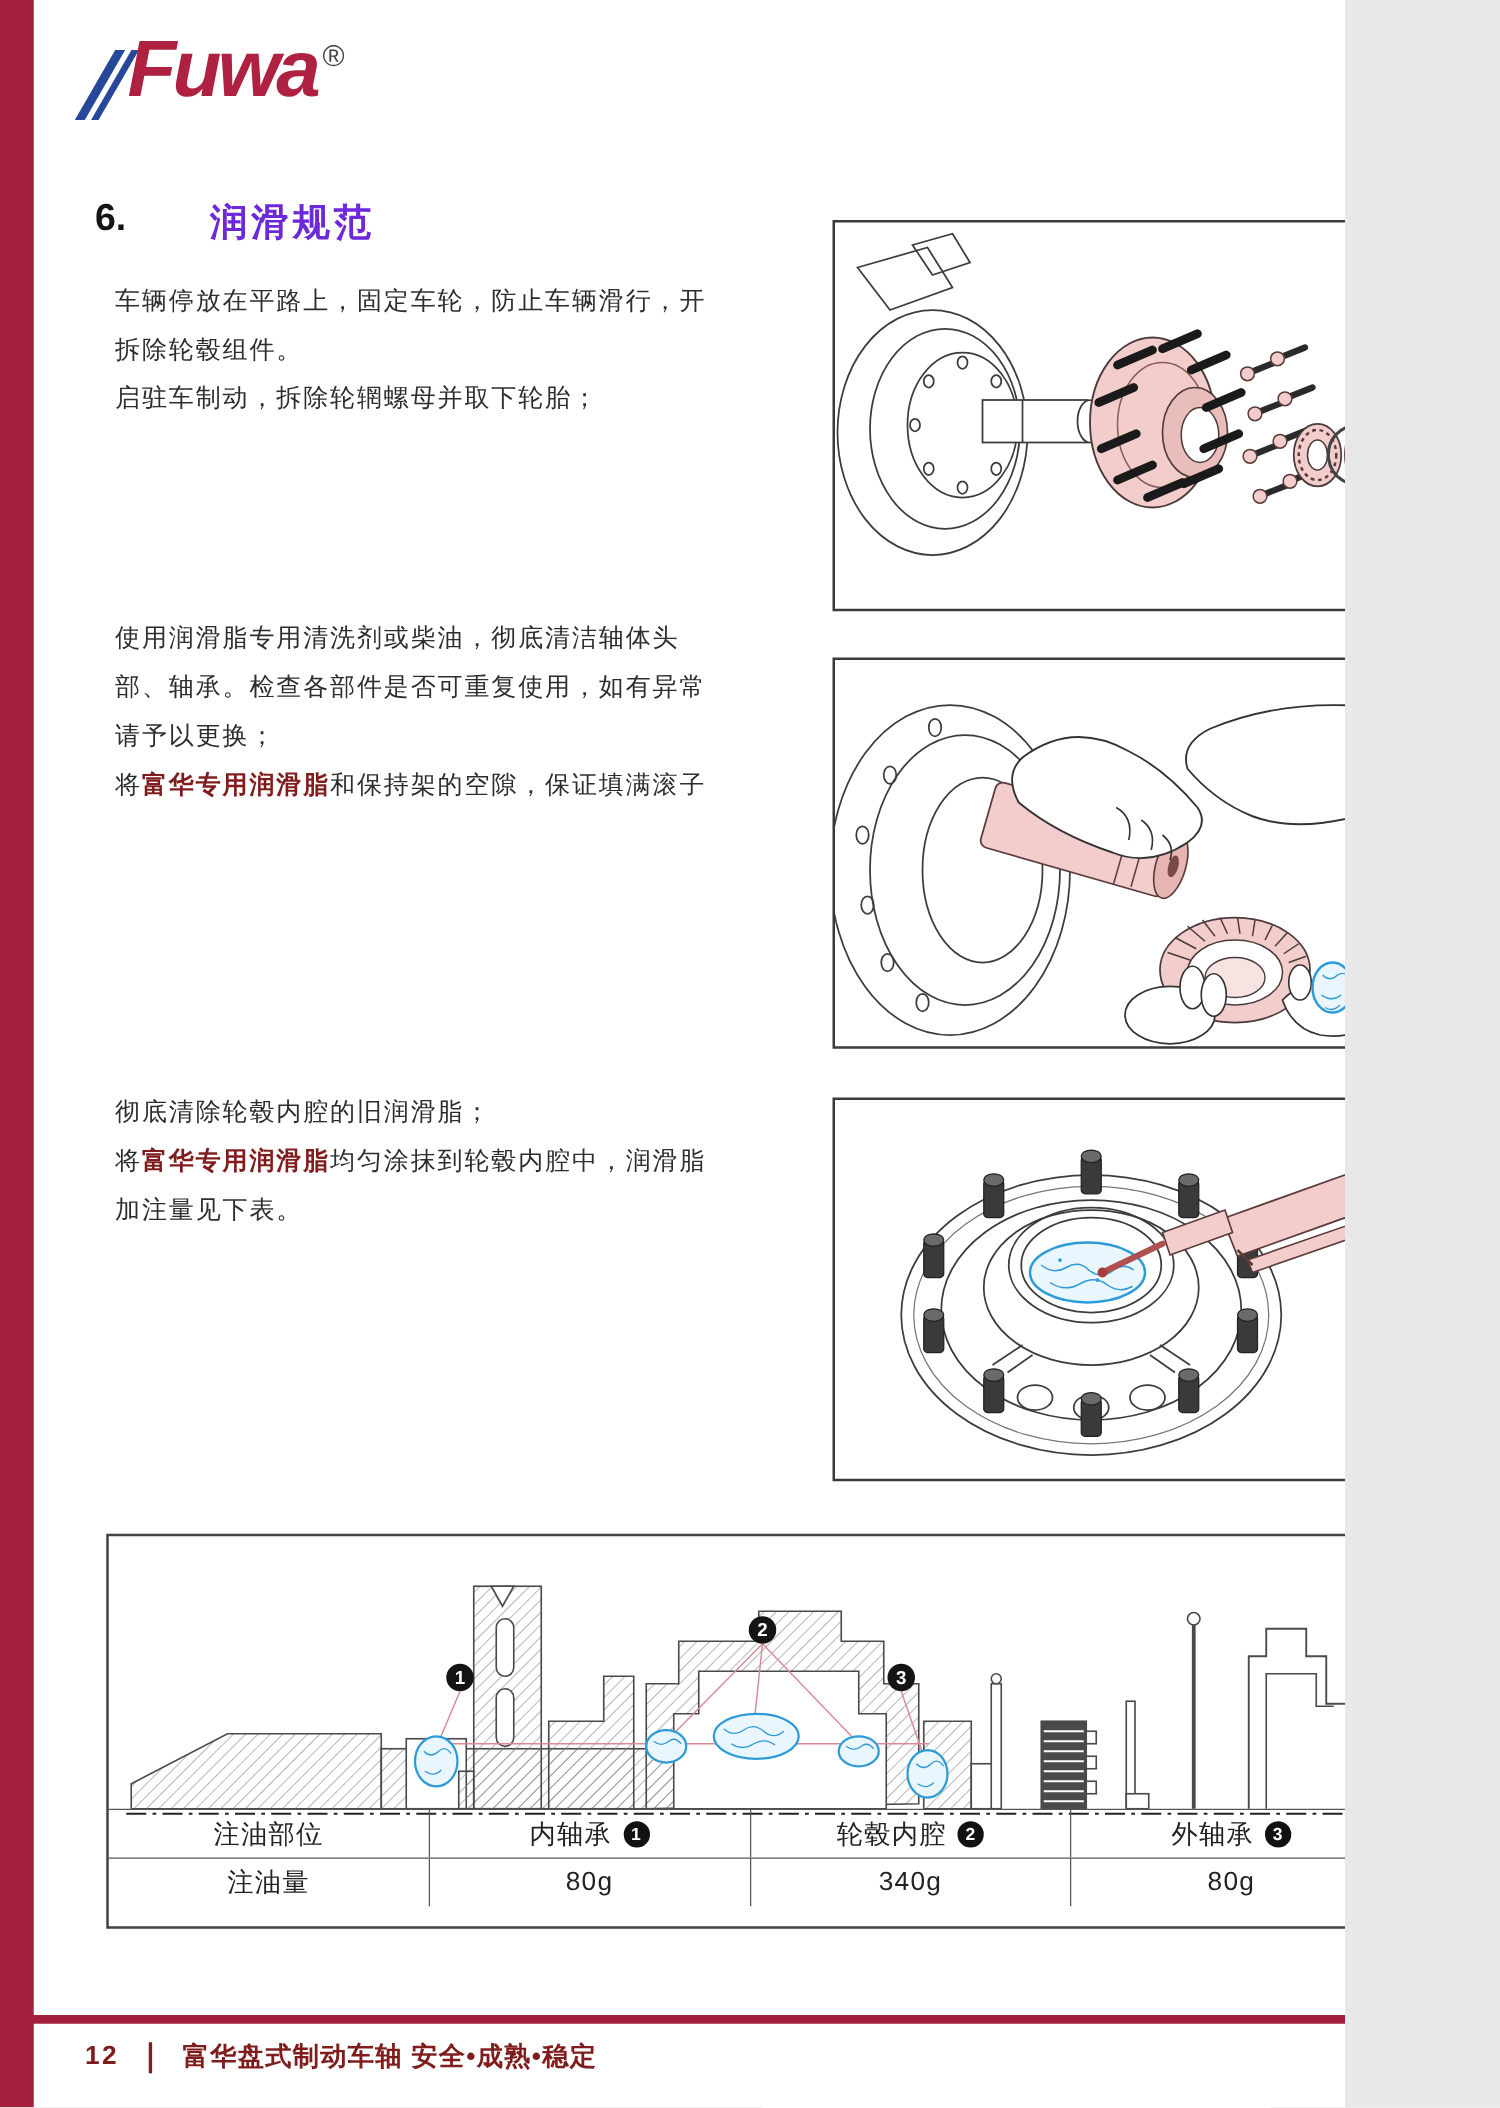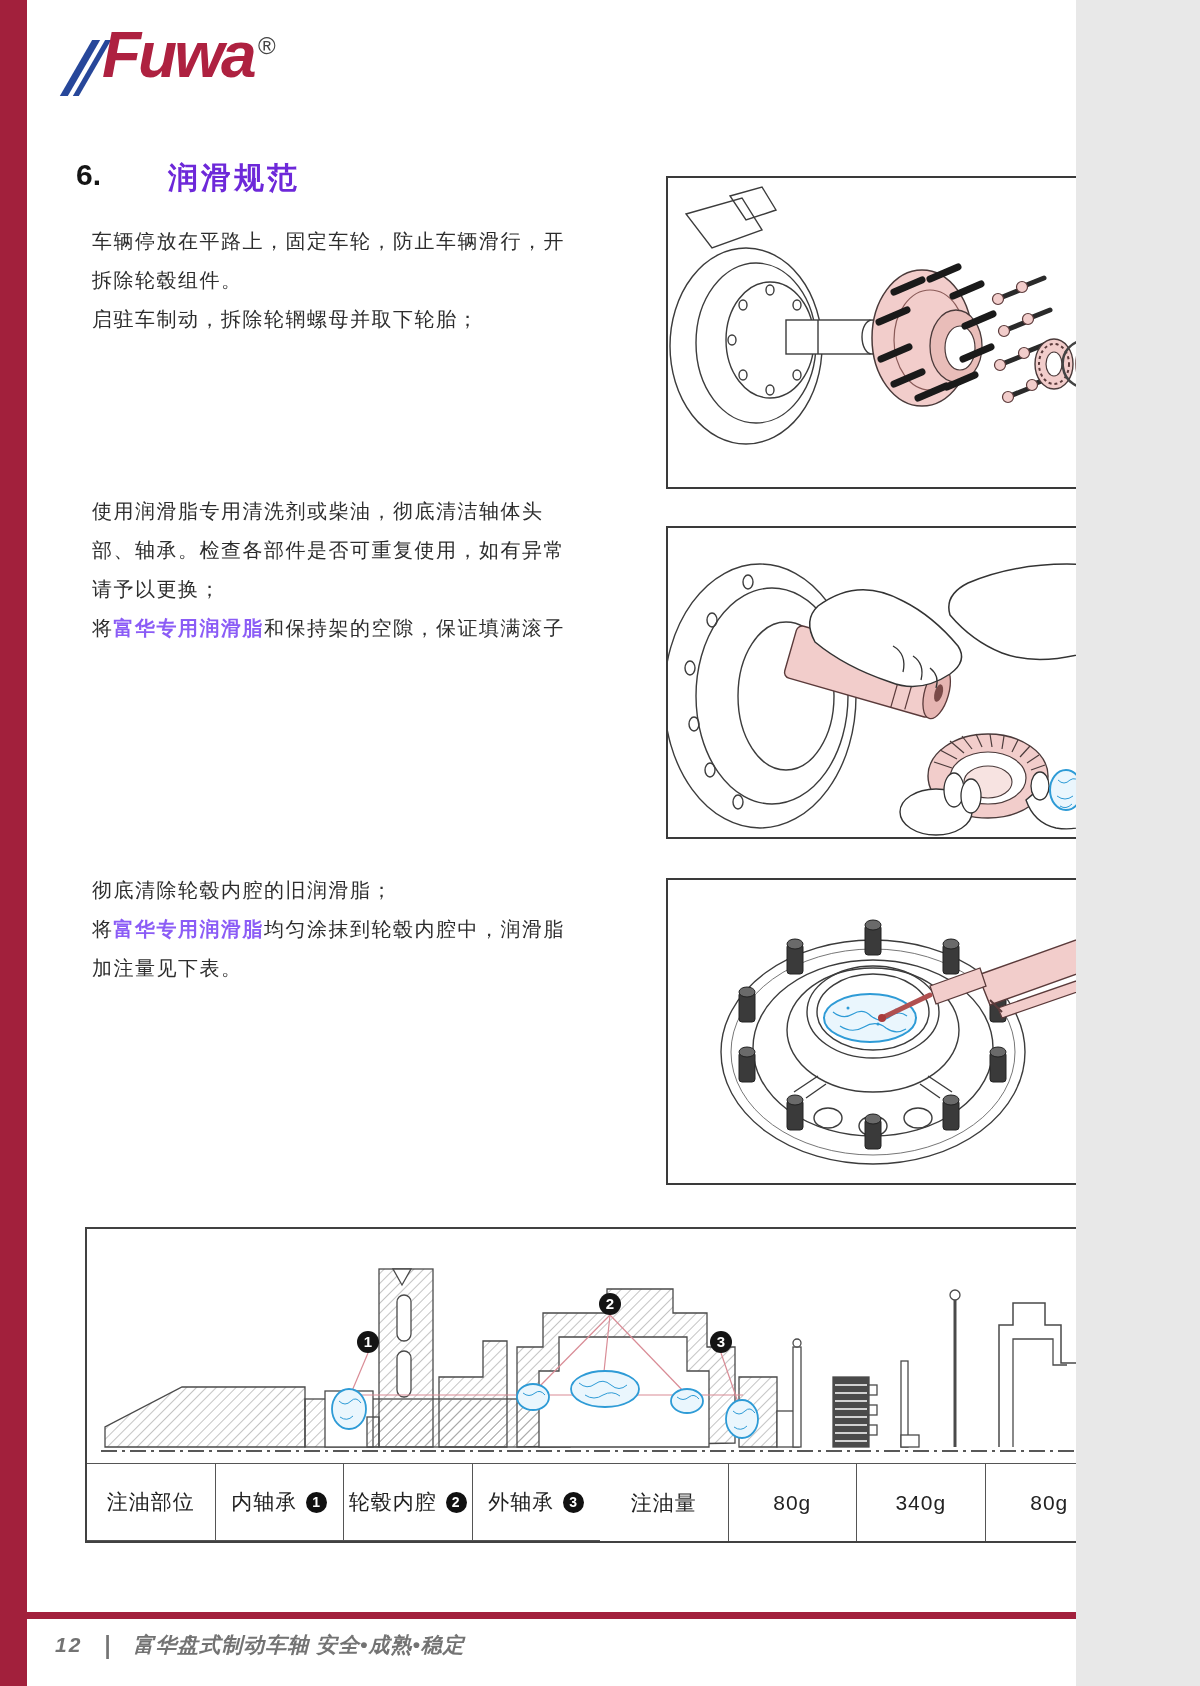--- a/index.html
+++ b/index.html
@@ -13,40 +13,40 @@
   .logo .ltxt{position:absolute;left:40px;top:-8px;font-size:64px;font-weight:bold;font-style:italic;
               color:#ae2140;letter-spacing:-3px;}
   .logo .lreg{position:absolute;left:196px;top:6px;font-size:24px;color:#444;font-style:normal;}
   
   .hnum{position:absolute;left:76px;top:158px;font-size:30px;font-weight:bold;color:#151515;}
   .htitle{position:absolute;left:168px;top:158px;font-size:30px;font-weight:bold;color:#6d28d9;letter-spacing:3px;}
   
   .para{position:absolute;left:92px;width:505px;font-size:20px;color:#2d2d2d;line-height:39px;letter-spacing:1.5px;}
   .para div{white-space:nowrap;}
   .p1{top:222px;} .p2{top:492px;} .p3{top:871px;}
-  .redtxt{color:#8b5cf6;font-weight:bold;}
+  .redtxt{color:#7f1d1d;font-weight:bold;}
   
   .fig{position:absolute;left:666px;width:438px;border:2px solid #3a3a3a;background:#fff;box-sizing:border-box;}
   .fig1{top:176px;height:313px;} .fig2{top:526px;height:313px;} .fig3{top:878px;height:307px;}
   
   .bigbox{position:absolute;left:85px;top:1227px;width:1030px;height:316px;border:2px solid #414141;
           background:#fff;box-sizing:border-box;}
-  .gtable{position:absolute;left:0;right:0;bottom:0;height:77px;border-top:1px solid #555;
-          display:flex;flex-direction:row;}
+  .gtable{position:absolute;left:0;right:0;bottom:16px;height:77px;border-top:1px solid #555;
+          display:flex;flex-direction:column;}
   .gr{flex:1;display:flex;}
   .gr.head{border-bottom:1px solid #555;}
   .gc{flex:1;display:flex;align-items:center;justify-content:center;font-size:21px;color:#222;
       border-left:1px solid #555;letter-spacing:1px;}
   .gc:first-child{border-left:none;}
   .badge{display:inline-block;width:21px;height:21px;background:#111;color:#fff;border-radius:50%;
          font-size:14px;line-height:21px;text-align:center;font-weight:bold;margin-left:9px;}
   
   .redline{position:absolute;left:0px;top:1612px;width:1200px;height:7px;background:#a2203c;}
-  .footer{position:absolute;left:55px;top:1631px;font-size:21px;color:#737373;font-weight:bold;
-          display:flex;align-items:center;letter-spacing:1px;font-style:italic;}
+  .footer{position:absolute;left:68px;top:1631px;font-size:21px;color:#7f1d1d;font-weight:bold;
+          display:flex;align-items:center;letter-spacing:1px;}
   .footer .pgnum{letter-spacing:2px;}
   .footer .fdiv{margin:0 22px;font-weight:900;transform:scaleY(1.25);}
   svg{display:block;}
 </style>
 </head>
 <body>
 
 <div class="page">
 
   <div class="leftbar"></div>

